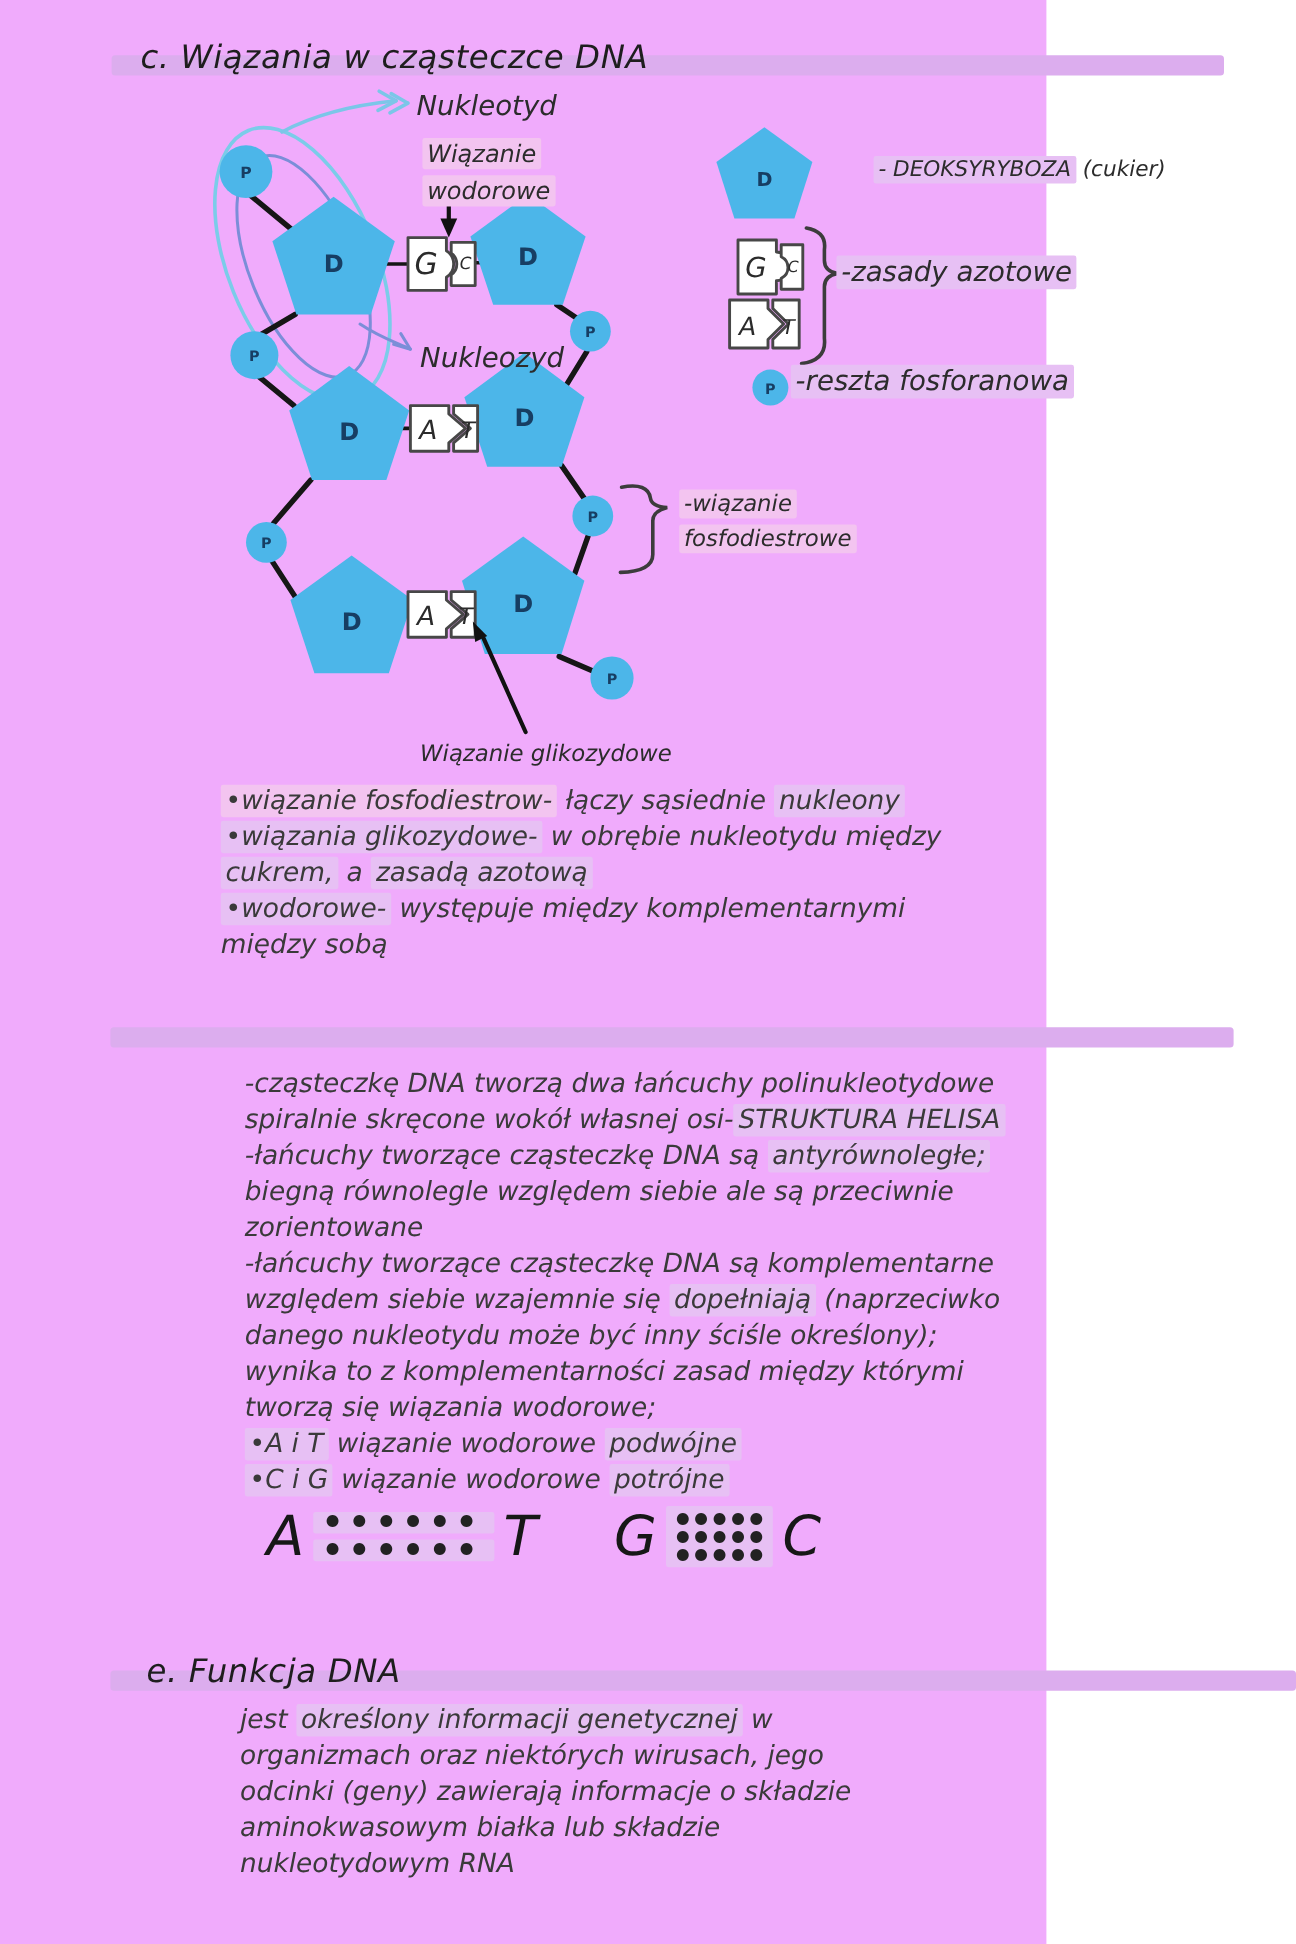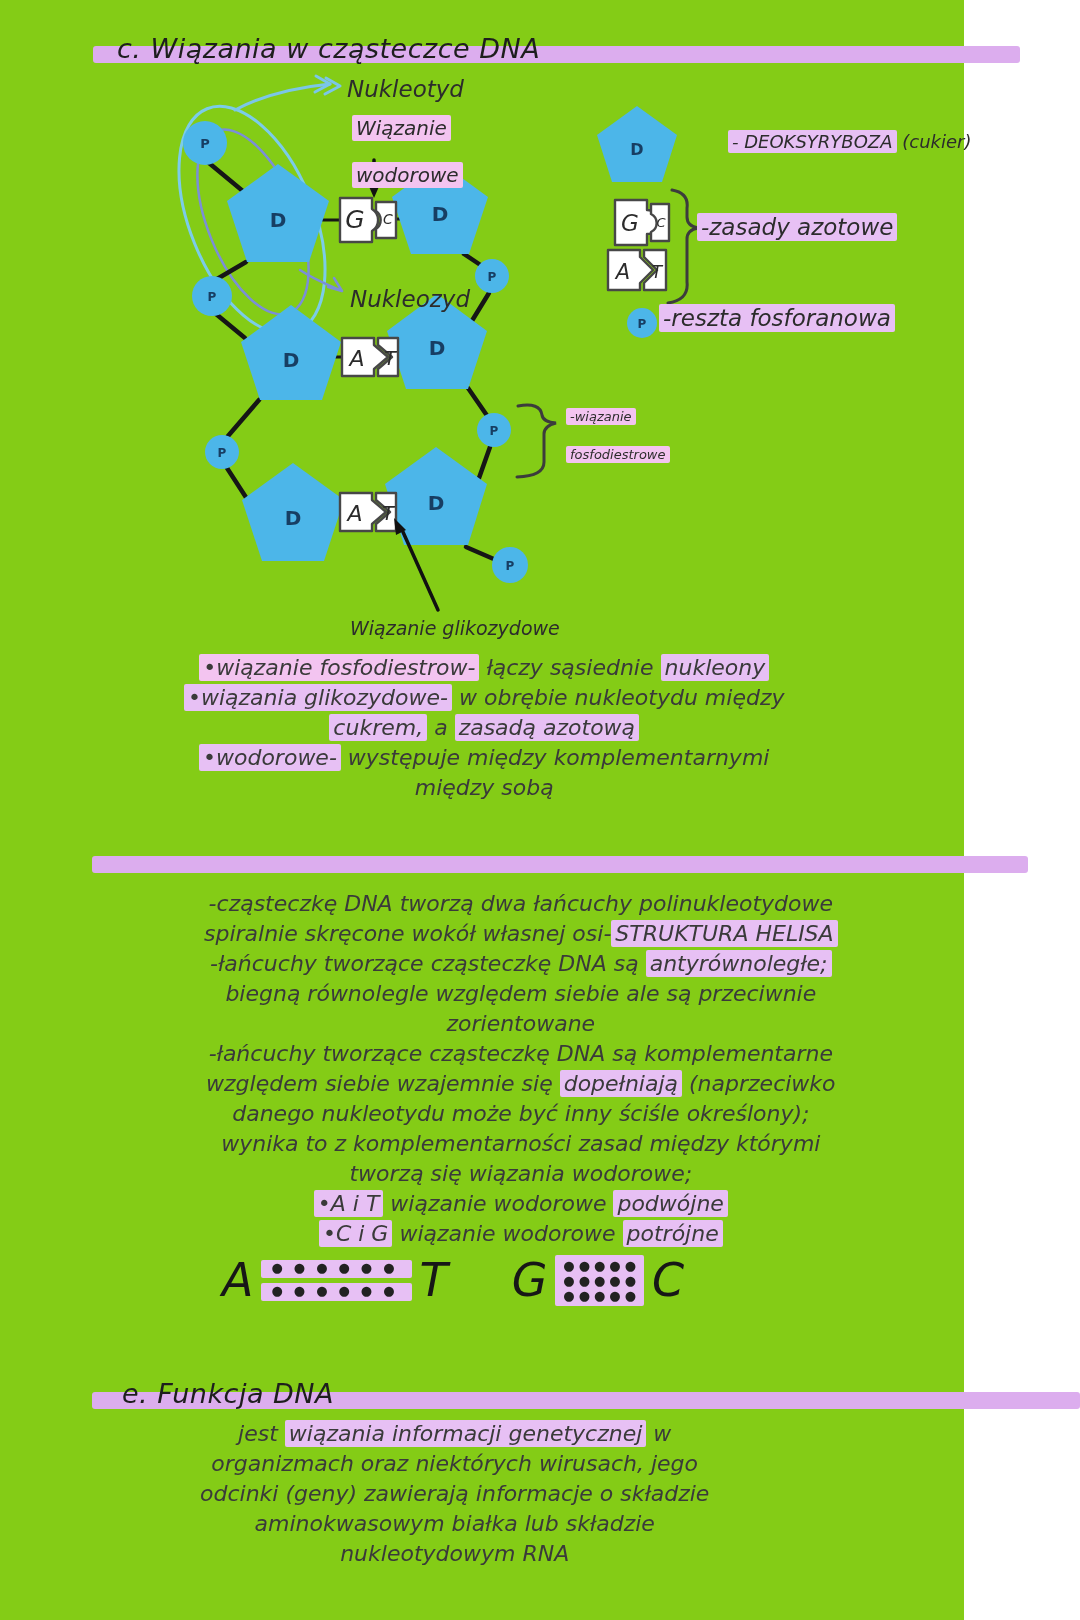--- a/index.html
+++ b/index.html
@@ -1,22 +1,22 @@
 <!DOCTYPE html>
 <html style="--bar: #dcadee; --hl: #e7c0f4; --hl2: #f3c4f0; --blue: #4cb6e9; --navy: #173e63; --ink: #3a3a3a;"><head>
 <meta charset="utf-8">
 <style>
   :root{
     --bar:#dcadee; --hl:#e7c0f4; --hl2:#f3c4f0;
     --blue:#4cb6e9; --navy:#173e63; --ink:#3a3a3a;
   }
   *{margin:0;padding:0;box-sizing:border-box}
   html,body{width:1080px;height:1620px;background:#fff;overflow:hidden}
-  .page{position:relative;width:964px;height:1620px;background:#84cc16;
-        font-family:"DejaVu Sans",sans-serif;text-align:center;}
+  .page{position:relative;width:872px;height:1620px;background:#f0abfc;
+        font-family:"DejaVu Sans",sans-serif;}
   .bar{position:absolute;height:17px;background:var(--bar);border-radius:3px}
   .bar-c{left:93px;top:46px;width:927px}
   .bar-d{left:92px;top:856px;width:936px}
   .bar-e{left:92px;top:1392px;width:988px}
   .title{position:absolute;font:italic 27px "DejaVu Sans",sans-serif;color:#1e1e1e;
          letter-spacing:.5px;white-space:nowrap}
   .title-c{left:117px;top:33px}
   .title-d{left:120px;top:843px}
   .title-e{left:122px;top:1378px}
   .diagram{position:absolute;left:0;top:70px;width:1080px;height:600px}
@@ -28,21 +28,21 @@
   .loop-out{fill:none;stroke:#7bcce9;stroke-width:3}
   .loop-in{fill:none;stroke:#7b8ed8;stroke-width:2.5}
   .cyan-arrow{fill:none;stroke:#7bc6e8;stroke-width:3;stroke-linecap:round}
   .indigo-arrow{fill:none;stroke:#7b8ed8;stroke-width:2.5;stroke-linecap:round}
   .black-arrow{stroke:#111;stroke-width:3.5;stroke-linecap:round}
   .ahead{fill:#111}
   .brace{fill:none;stroke:#3c3c3c;stroke-width:3;stroke-linecap:round}
   .sletter{font-family:"DejaVu Sans",sans-serif;font-weight:bold;fill:var(--navy);text-anchor:middle}
   .bletter{font-family:"DejaVu Sans",sans-serif;font-style:italic;fill:#2b2b2b;text-anchor:middle}
   .dlabel{position:absolute;font:italic 23px "DejaVu Sans",sans-serif;color:#2c2c2c;white-space:nowrap}
-  .dlabel .ln{display:table;margin-bottom:21px}
+  .dlabel .ln{display:table;margin-bottom:5px}
   .hl{background:var(--hl);padding:1px 4px;border-radius:2px;box-decoration-break:clone}
   .hl2{background:var(--hl2)}
   .text-block{position:absolute;font:italic 22px "DejaVu Sans",sans-serif;color:var(--ink);white-space:nowrap}
   .tline{height:30px;line-height:28px}
   .pairs{position:absolute;left:222px;top:1253px;display:flex;align-items:center;gap:64px}
   .pair{display:flex;align-items:center;gap:8px}
   .bigletter{font:italic 46px "DejaVu Sans",sans-serif;color:#171717}
   .dotcol{display:inline-flex;flex-direction:column}
   .dotcol .dot-row{display:block;background:var(--hl);margin:2.5px 0;padding:1px 6px 3px 10px;
                    border-radius:2px;font-size:13px;letter-spacing:11px;color:#222;line-height:14px}
@@ -159,21 +159,21 @@
 
   <div class="dlabel" style="left:347px;top:76px">Nukleotyd</div>
 
   <div class="dlabel" style="left:352px;top:115px;font-size:20px">
     <span class="ln hl hl2">Wiązanie</span>
     <span class="ln hl hl2">wodorowe</span>
   </div>
 
   <div class="dlabel" style="left:350px;top:286px">Nukleozyd</div>
 
-  <div class="dlabel" style="left:566px;top:408px;font-size:13px">
+  <div class="dlabel" style="left:566px;top:408px;font-size:19px">
     <span class="ln hl hl2">-wiązanie</span>
     <span class="ln hl hl2">fosfodiestrowe</span>
   </div>
 
   <div class="dlabel" style="left:350px;top:617px;font-size:19px">Wiązanie glikozydowe</div>
 
   <div class="dlabel legend-sub" style="left:728px;top:131px">
     <span class="hl">- DEOKSYRYBOZA</span><span> (cukier)</span>
   </div>
   <div class="dlabel" style="left:697px;top:214px">
@@ -223,20 +223,20 @@
           <span class="dot-row">●●●●●</span>
           <span class="dot-row">●●●●●</span>
         </span>
       <span class="bigletter">C</span>
     </div>
   </div>
 
   <div class="bar bar-e"></div>
   <div class="title title-e">e. Funkcja DNA</div>
   <div class="text-block" style="left:200px;top:1420px">
-      <div class="tline"><span>jest </span><span class="hl">wiązania informacji genetycznej</span><span> w</span></div>
+      <div class="tline"><span>jest </span><span class="hl">określony informacji genetycznej</span><span> w</span></div>
       <div class="tline"><span>organizmach oraz niektórych wirusach, jego</span></div>
       <div class="tline"><span>odcinki (geny) zawierają informacje o składzie</span></div>
       <div class="tline"><span>aminokwasowym białka lub składzie</span></div>
       <div class="tline"><span>nukleotydowym RNA</span></div>
     </div>
 
 </div>
 
 </body></html>

